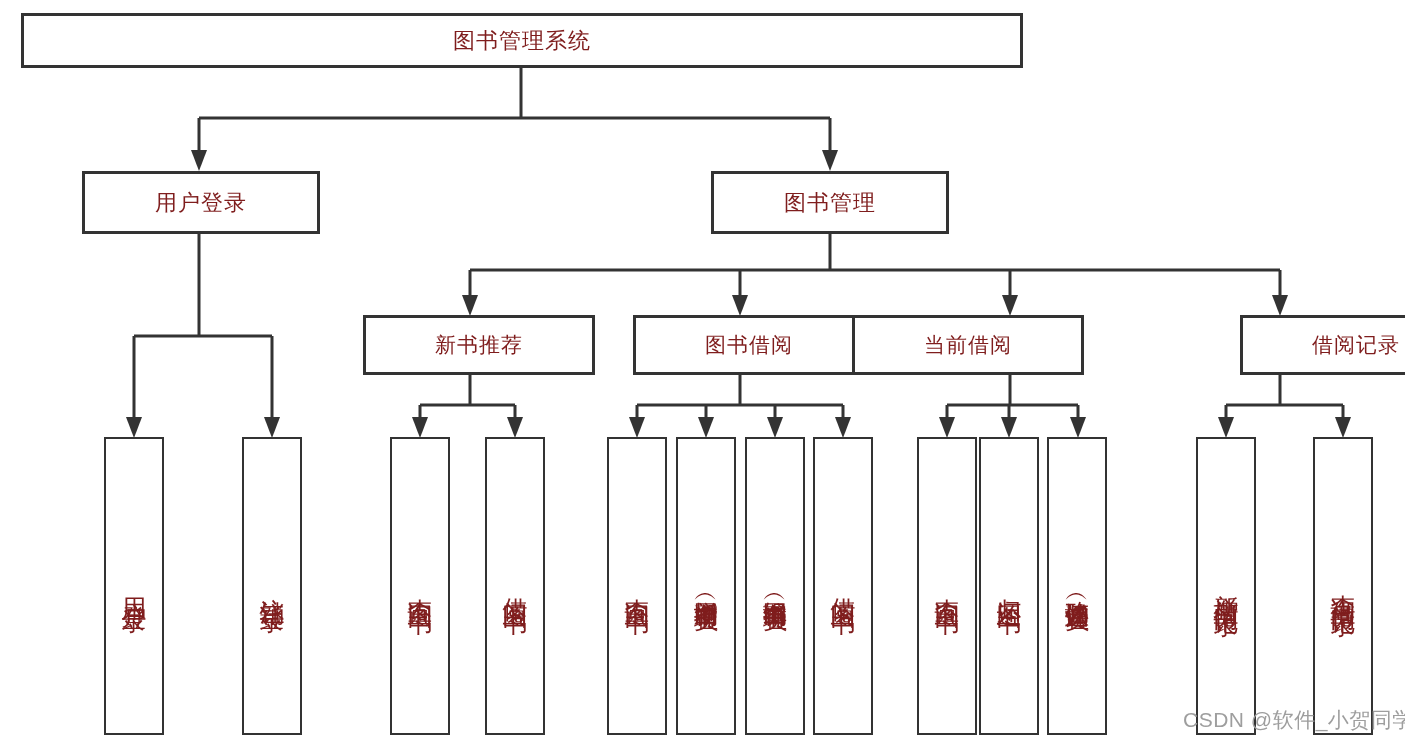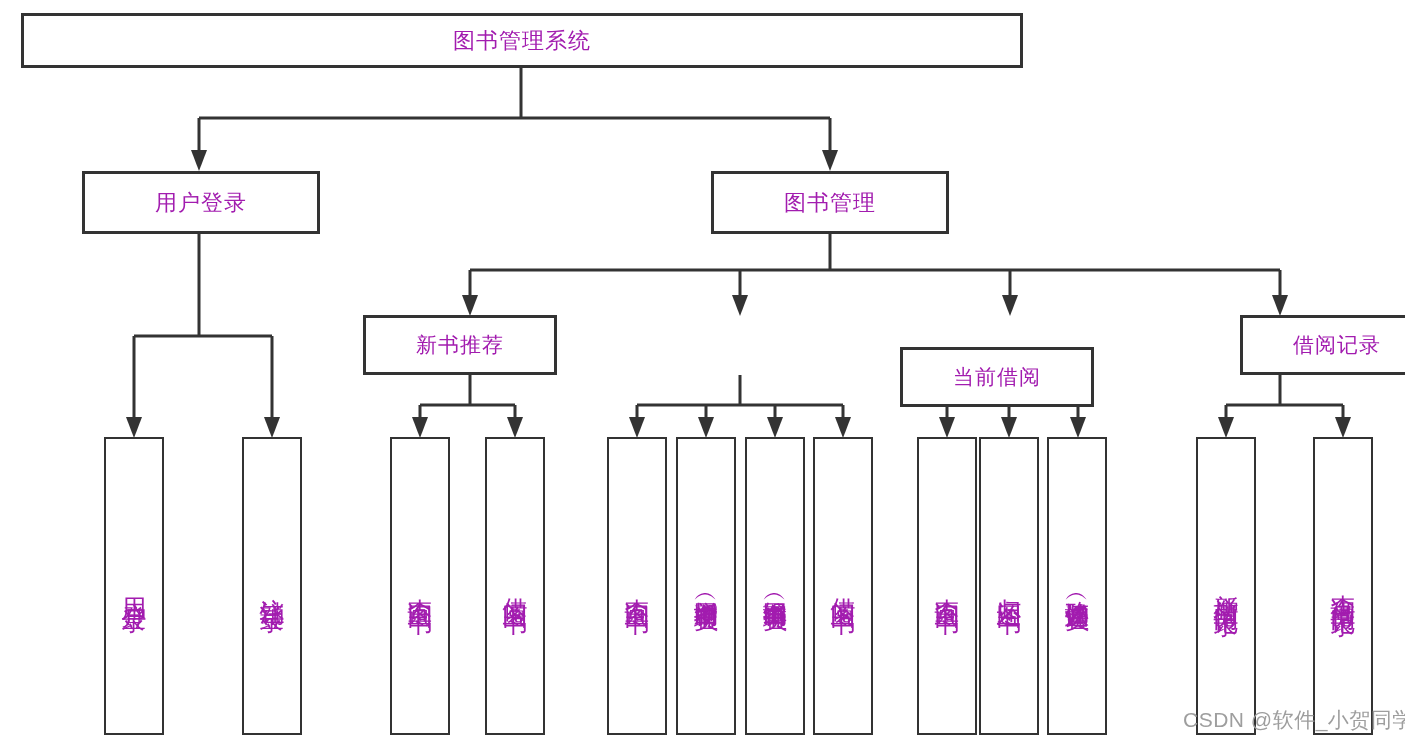--- a/index.html
+++ b/index.html
@@ -23,33 +23,33 @@
     z-index: 1;
   }
   .node {
     position: absolute;
     background: #ffffff;
     border: 3px solid #333333;
     display: flex;
     align-items: center;
     justify-content: center;
     z-index: 2;
-    color: #a21caf;
+    color: #7f1d1d;
   }
   .node-root {
     left: 21px; top: 13px; width: 1002px; height: 55px;
     font-size: 22px; letter-spacing: 1px;
   }
   .node-l2 { top: 171px; width: 238px; height: 63px; font-size: 22px; letter-spacing: 1px; }
   .node-l2a { left: 82px; }
   .node-l2b { left: 711px; text-align: center; }
-  .node-l3 { top: 315px; width: 194px; height: 60px; font-size: 21px; letter-spacing: 1px; }
+  .node-l3 { top: 315px; width: 232px; height: 60px; font-size: 21px; letter-spacing: 1px; }
   .node-l3a { left: 363px; }
   .node-l3b { left: 633px; }
-  .node-l3c { left: 900px; margin-top: 32px; }
+  .node-l3c { left: 852px; }
   .node-l3d { left: 1240px; }
   .leaf {
     top: 437px; width: 60px; height: 298px;
     border-width: 2.5px;
   }
   .leaf .vtext {
     writing-mode: vertical-rl;
     text-orientation: mixed;
     font-size: 25px;
     line-height: 1;
@@ -121,20 +121,23 @@
   <div class="node node-l2 node-l2a">
     <span>用户登录</span>
   </div>
   <div class="node node-l2 node-l2b">
     <span>图书管理</span>
   </div>
 
   <div class="node node-l3 node-l3a">
     <span>新书推荐</span>
   </div>
+  <div class="node node-l3 node-l3b">
+    <span>图书借阅</span>
+  </div>
   <div class="node node-l3 node-l3c">
     <span>当前借阅</span>
   </div>
   <div class="node node-l3 node-l3d">
     <span>借阅记录</span>
   </div>
 
   <div class="node leaf" style="left:104px">
     <span class="vtext">用户登录</span>
   </div>

